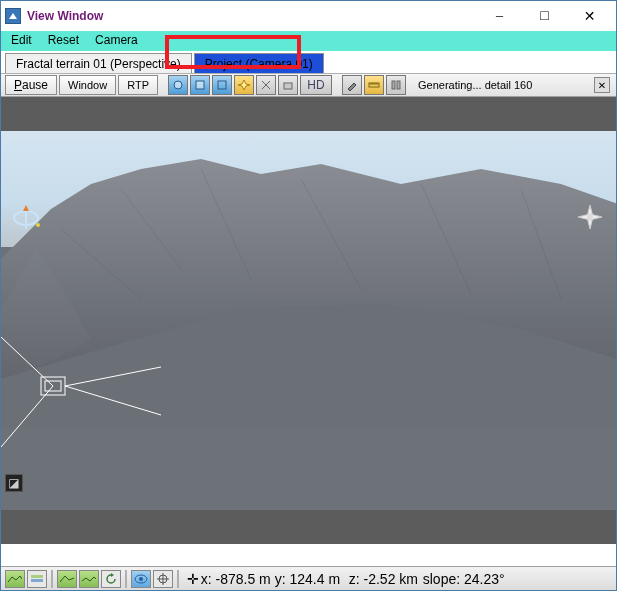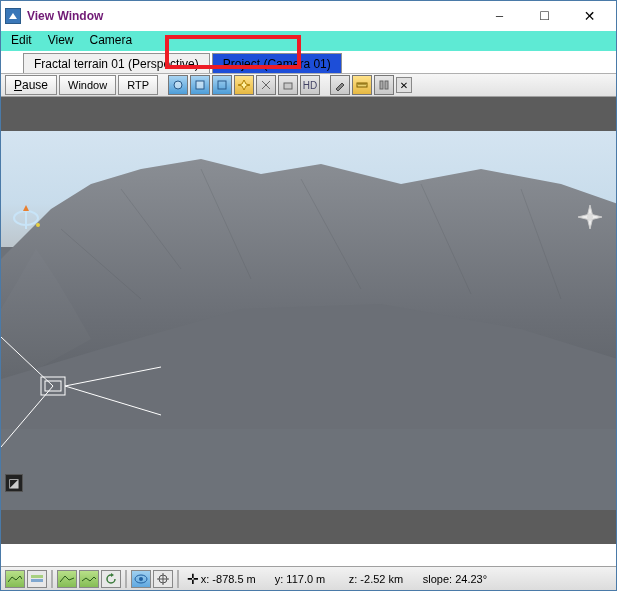--- a/index.html
+++ b/index.html
@@ -8,21 +8,21 @@
   .titlebar { height: 30px; background: #fff; display: flex; align-items: center; padding: 0 4px; }
   .titlebar .appicon { width: 16px; height: 16px; background: #3a77b8; border: 1px solid #2a5a8a; margin-right: 6px; position: relative; }
   .titlebar .appicon::after { content: ""; position: absolute; left: 3px; top: 4px; width: 0; height: 0; border-left: 4px solid transparent; border-right: 4px solid transparent; border-bottom: 6px solid #fff; }
   .titlebar .title { flex: 1; color: #701a75; font-weight: bold; }
   .winbtns { display: flex; }
   .winbtn { width: 45px; height: 28px; display: flex; align-items: center; justify-content: center; font-size: 14px; font-family: "Segoe UI Symbol"; }
 
   .menubar { height: 20px; display: flex; align-items: flex-start; padding: 0 2px; background: #5eead4; }
   .menubar span { padding: 2px 8px; }
 
-  .tabbar { height: 22px; background: #fff; display: flex; align-items: flex-end; padding-left: 22px; position: relative; }
+  .tabbar { height: 22px; background: #fff; display: flex; align-items: flex-end; padding-left: 4px; position: relative; }
   .tab { padding: 2px 10px; border: 1px solid #919191; border-bottom: none; background: #1d4ed8; margin-right: 2px; height: 20px; display: flex; align-items: center; }
   .tab.inactive { background: #f0f0f0; }
   .highlight-box { position: absolute; border: 4px solid #ee1c25; z-index: 10; pointer-events: none; }
 
   .toolbar { height: 24px; background: linear-gradient(#f6f6f6,#e2e2e2); border-top: 1px solid #b0b0b0; border-bottom: 1px solid #a0a0a0; display: flex; align-items: center; padding: 0 4px; gap: 2px; }
   .tbtn { height: 20px; padding: 0 8px; border: 1px solid #8a8a8a; background: linear-gradient(#fefefe,#e4e4e4); font-size: 11px; display: flex; align-items: center; }
   .iconbtn { width: 20px; height: 20px; border: 1px solid #777; display: flex; align-items: center; justify-content: center; font-size: 11px; }
   .ic-blue { background: linear-gradient(#a8d4f2,#4d9dd8); }
   .ic-yellow { background: linear-gradient(#ffe28a,#e6b842); }
   .ic-gray { background: linear-gradient(#e8e8e8,#c8c8c8); }
@@ -40,38 +40,38 @@
   .compass3d { position: absolute; left: 10px; top: 106px; width: 30px; height: 30px; }
   .compass-rose { position: absolute; right: 12px; top: 106px; width: 28px; height: 28px; }
   .exposure-btn { position: absolute; left: 4px; bottom: 52px; width: 18px; height: 18px; background: #222; border: 1px solid #555; color: #ccc; display:flex; align-items:center; justify-content:center; font-size: 12px; }
 
   .statusbar { position: absolute; left: 0; right: 0; bottom: 0; height: 24px; background: linear-gradient(#f2f2f2,#dcdcdc); border-top: 1px solid #a0a0a0; display: flex; align-items: center; padding: 0 4px; gap: 2px; }
   .sb-icon { width: 20px; height: 18px; border: 1px solid #888; background: #e8e8e8; display: flex; align-items: center; justify-content: center; }
   .sb-green { background: linear-gradient(#b8e088,#85bd55); }
   .sb-blue { background: linear-gradient(#a0d0f0,#60a8e0); }
   .sb-text { margin-left: 4px; font-size: 11px; }
   .sb-sep { width: 2px; height: 18px; background: #b0b0b0; margin: 0 2px; }
-  .sb-field { min-width: 72px; font-size: 11px; }
+  .sb-field { min-width: 72px; font-size: 14px; }
 </style>
 </head>
 <body>
 
 <div class="titlebar">
   <div class="appicon"></div>
   <div class="title">View Window</div>
   <div class="winbtns">
     <div class="winbtn">–</div>
     <div class="winbtn">□</div>
     <div class="winbtn close">✕</div>
   </div>
 </div>
 
 <div class="menubar">
   <span>Edit</span>
-  <span>View</span>
+  <span>Reset</span>
   <span>Camera</span>
 </div>
 
 <div class="tabbar">
   <div class="tab inactive">Fractal terrain 01 (Perspective)</div>
   <div class="tab">Project (Camera 01)</div>
   <div class="highlight-box" style="left:164px; top:-16px; width:136px; height:34px;"></div>
 </div>
 
 <div class="toolbar">
@@ -105,21 +105,21 @@
   <div class="iconbtn ic-gray">
       <svg width="12" height="12">
         <path d="M2 10 L10 2 M2 2 L10 10" stroke="#666"></path>
       </svg>
     </div>
   <div class="iconbtn ic-gray">
       <svg width="12" height="12">
         <rect x="2" y="4" width="8" height="6" fill="#c8c8c8" stroke="#666"></rect>
       </svg>
     </div>
-  <div class="iconbtn ic-gray" style="font-size:10px; width:20px; color:#446;">HD</div>
+  <div class="iconbtn ic-gray" style="font-size:12px; width:32px; color:#446;">HD</div>
   <div class="sep"></div>
   <div class="iconbtn ic-gray">
       <svg width="12" height="12">
         <path d="M2 10 L8 4 L10 6 L4 12 Z" fill="#888" stroke="#444"></path>
       </svg>
     </div>
   <div class="iconbtn ic-yellow">
       <svg width="12" height="12">
         <rect x="1" y="4" width="10" height="4" fill="#e8d070" stroke="#806000"></rect>
         <line x1="3" y1="4" x2="3" y2="6" stroke="#806000"></line>
@@ -127,20 +127,21 @@
         <line x1="7" y1="4" x2="7" y2="6" stroke="#806000"></line>
         <line x1="9" y1="4" x2="9" y2="6" stroke="#806000"></line>
       </svg>
     </div>
   <div class="iconbtn ic-gray">
       <svg width="12" height="12">
         <rect x="2" y="2" width="3" height="8" fill="#aaa" stroke="#666"></rect>
         <rect x="7" y="2" width="3" height="8" fill="#aaa" stroke="#666"></rect>
       </svg>
     </div>
+  <div class="status-text">Generating... detail 160</div>
   <div class="xbtn">✕</div>
 </div>
 
 <div class="viewport">
   <div class="sky"></div>
   <div class="ground">
 
     <svg width="617" height="300" style="position:absolute; top:-118px; left:0;">
       <defs>
         <linearGradient id="rock" x1="0" y1="0" x2="0" y2="1">
@@ -235,16 +236,16 @@
   <div class="sb-icon">
       <svg width="12" height="12">
         <circle cx="6" cy="6" r="4" fill="none" stroke="#555"></circle>
         <line x1="6" y1="0" x2="6" y2="12" stroke="#555"></line>
         <line x1="0" y1="6" x2="12" y2="6" stroke="#555"></line>
       </svg>
     </div>
   <div class="sb-sep"></div>
   <span class="sb-text" style="font-size:14px;">✛</span>
   <span class="sb-field">x: -878.5 m</span>
-  <span class="sb-field">y: 117.0 m</span>
+  <span class="sb-field">y: 124.4 m</span>
   <span class="sb-field">z: -2.52 km</span>
   <span class="sb-field" style="min-width:90px;">slope: 24.23°</span>
 </div>
 
 </body></html>

